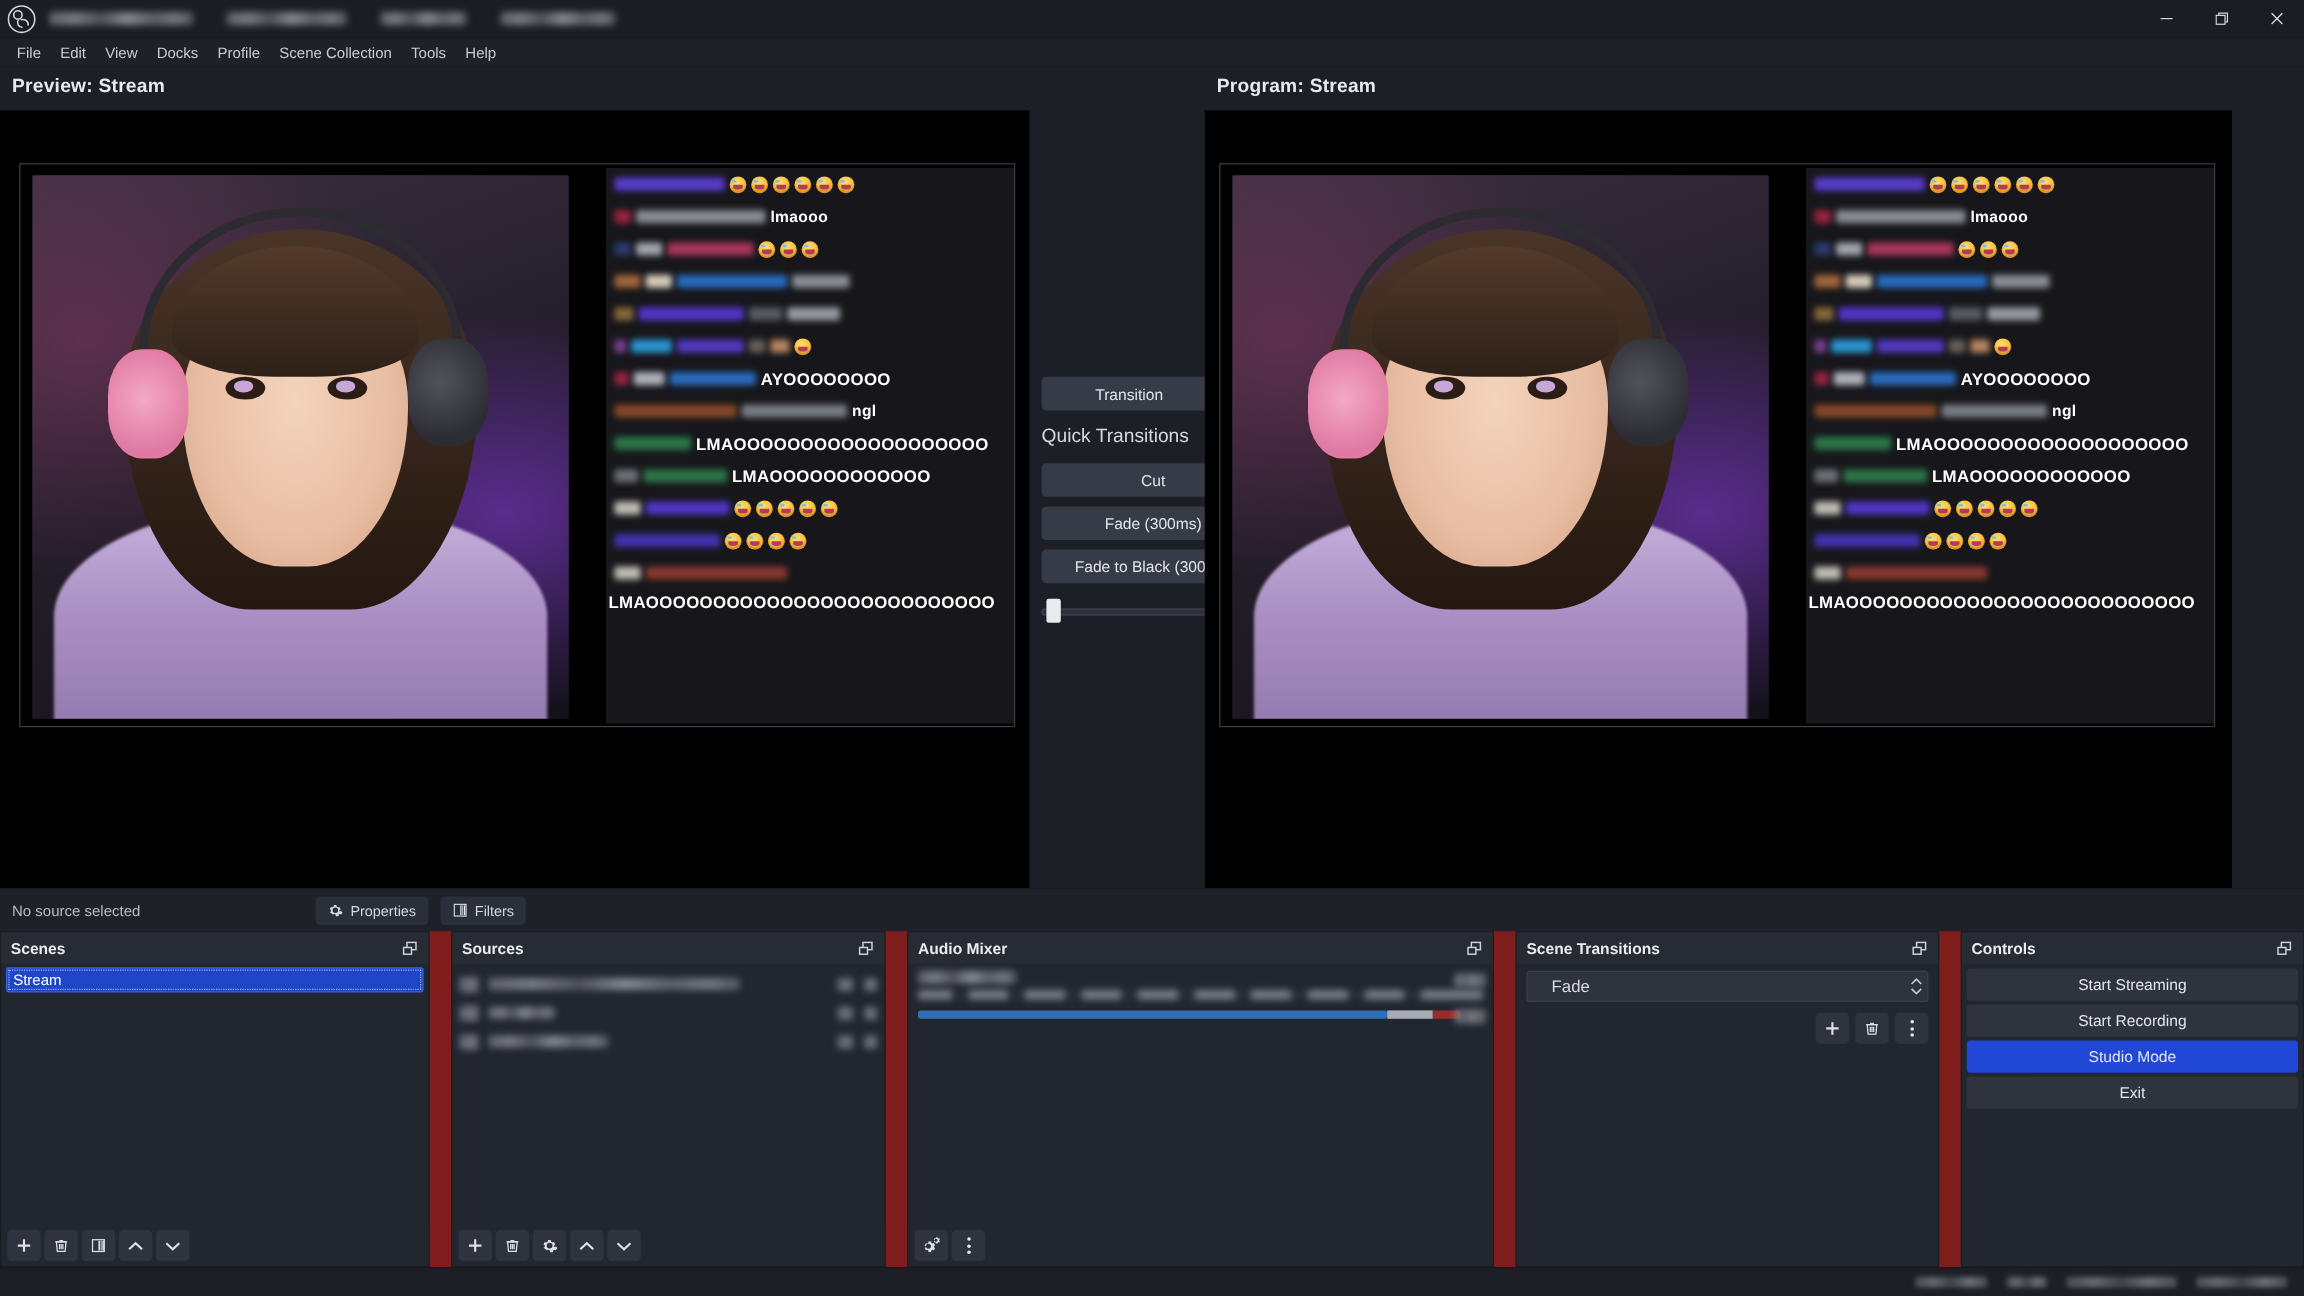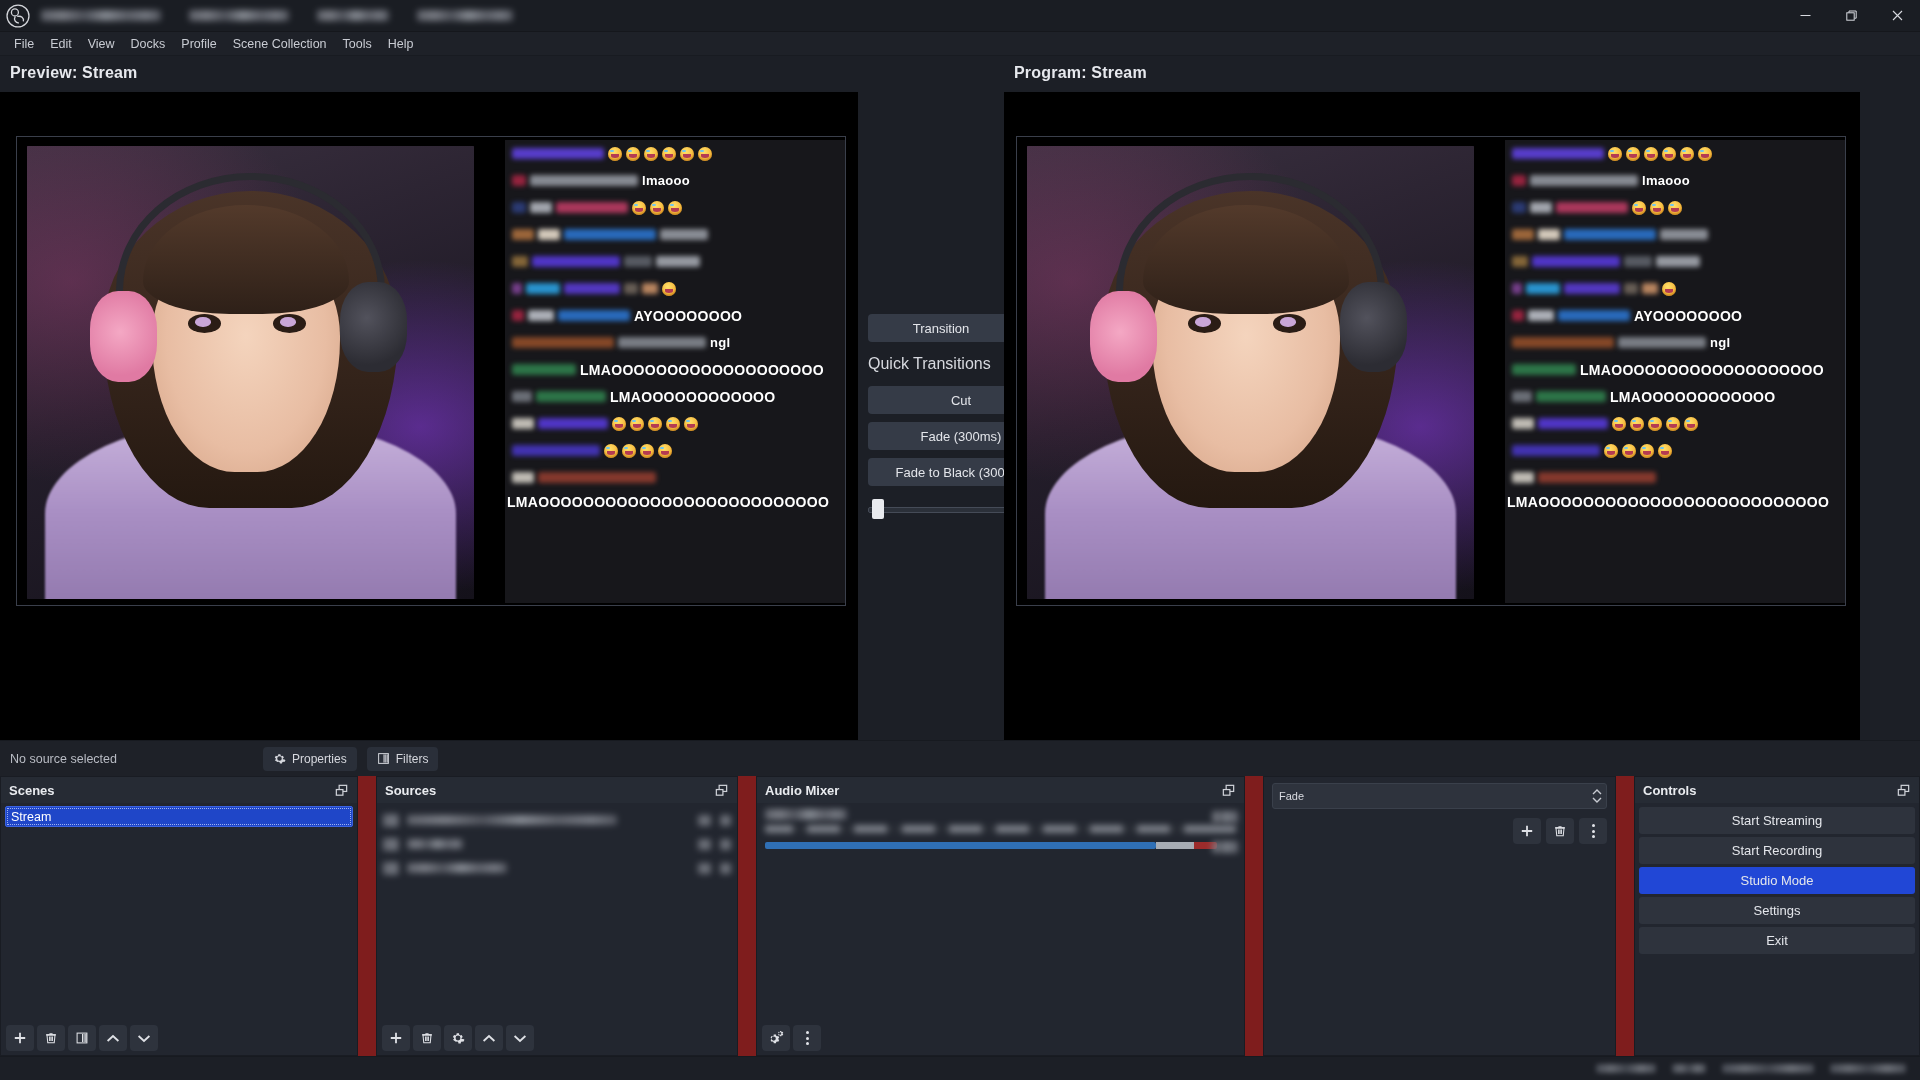--- a/index.html
+++ b/index.html
@@ -224,21 +224,21 @@
   .meter-scale { height: 8px; margin-top: 5px; position: relative; }
   .vol-slider { height: 10px; margin-top: 7px; display: flex; align-items: center; }
   .vol-fill { height: 7px; background: #2f6fb5; border-radius: 2px; }
   .vol-warn { height: 7px; background: #a7acb4; }
   .vol-peak { height: 7px; background: #9c2b2b; border-radius: 0 2px 2px 0; }
 
   
   .st-body { padding: 6px 8px; display: flex; flex-direction: column; gap: 7px; }
   .st-combo {
     height: 26px; background: #2e333d; border: 1px solid #3a404b; border-radius: 3px;
-    display: flex; align-items: center; padding: 0 6px; font-size: 11px; color: #d9dbe1;
+    display: flex; align-items: center; padding: 0 20px; font-size: 14px; color: #d9dbe1;
     position: relative;
   }
   .spin { position: absolute; right: 4px; top: 50%; transform: translateY(-50%);
           display: flex; flex-direction: column; gap: 2px; align-items: center; }
   .st-dur-row { display: flex; align-items: center; gap: 8px; }
   .st-dur-label { font-size: 12.5px; color: #c8cbd2; }
   .st-btn-row { display: flex; justify-content: flex-end; gap: 5px; padding-top: 2px; }
 
   
   .ctrl-body { padding: 4px 4px 0 4px; display: flex; flex-direction: column; gap: 3px; }
@@ -750,20 +750,29 @@
           <span class="kebab-dots">
               <i></i>
               <i></i>
               <i></i>
             </span>
         </div>
       </div>
     </div>
 
     <div class="dock" style="width:353px;">
+      <div class="dock-title">
+        <span>Scene Transitions</span>
+        <span class="dock-float">
+          <svg class="ico" width="15" height="15" viewBox="0 0 16 16">
+            <rect x="5.5" y="2.5" width="8" height="6.5" fill="none" stroke="#cfd2d8" stroke-width="1.3"></rect>
+            <rect x="2.5" y="7" width="7" height="6" fill="#262b34" stroke="#cfd2d8" stroke-width="1.3"></rect>
+          </svg>
+        </span>
+      </div>
       <div class="dock-body">
         <div class="st-body">
           <div class="st-combo">
             <span>Fade</span>
             <span class="spin">
               <svg class="ico" width="10" height="6" viewBox="0 0 10 6">
                   <path d="M1 5 L5 1 L9 5" fill="none" stroke="#c8cbd2" stroke-width="1.4"></path>
                 </svg>
               <svg class="ico" width="10" height="6" viewBox="0 0 10 6">
                   <path d="M1 1 L5 5 L9 1" fill="none" stroke="#c8cbd2" stroke-width="1.4"></path>
@@ -802,21 +811,20 @@
             <rect x="5.5" y="2.5" width="8" height="6.5" fill="none" stroke="#cfd2d8" stroke-width="1.3"></rect>
             <rect x="2.5" y="7" width="7" height="6" fill="#262b34" stroke="#cfd2d8" stroke-width="1.3"></rect>
           </svg>
         </span>
       </div>
       <div class="dock-body">
         <div class="ctrl-body">
           <div class="ctrl-btn">Start Streaming</div>
           <div class="ctrl-btn">Start Recording</div>
           <div class="ctrl-btn active">Studio Mode</div>
-          <div class="ctrl-btn">Settings</div>
           <div class="ctrl-btn">Exit</div>
         </div>
       </div>
     </div>
   </div>
 
   <div class="statusbar">
     <div class="sb-blur" style="width:60px;"></div>
     <div class="sb-blur" style="width:34px;"></div>
     <div class="sb-blur" style="width:92px;"></div>

